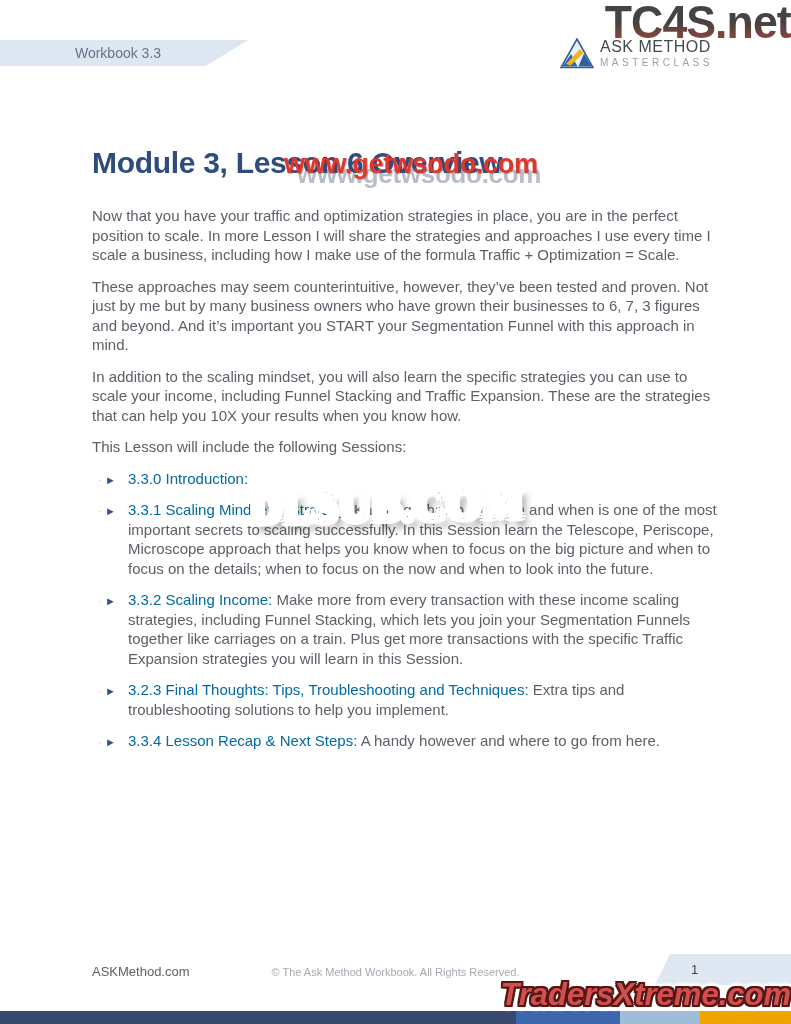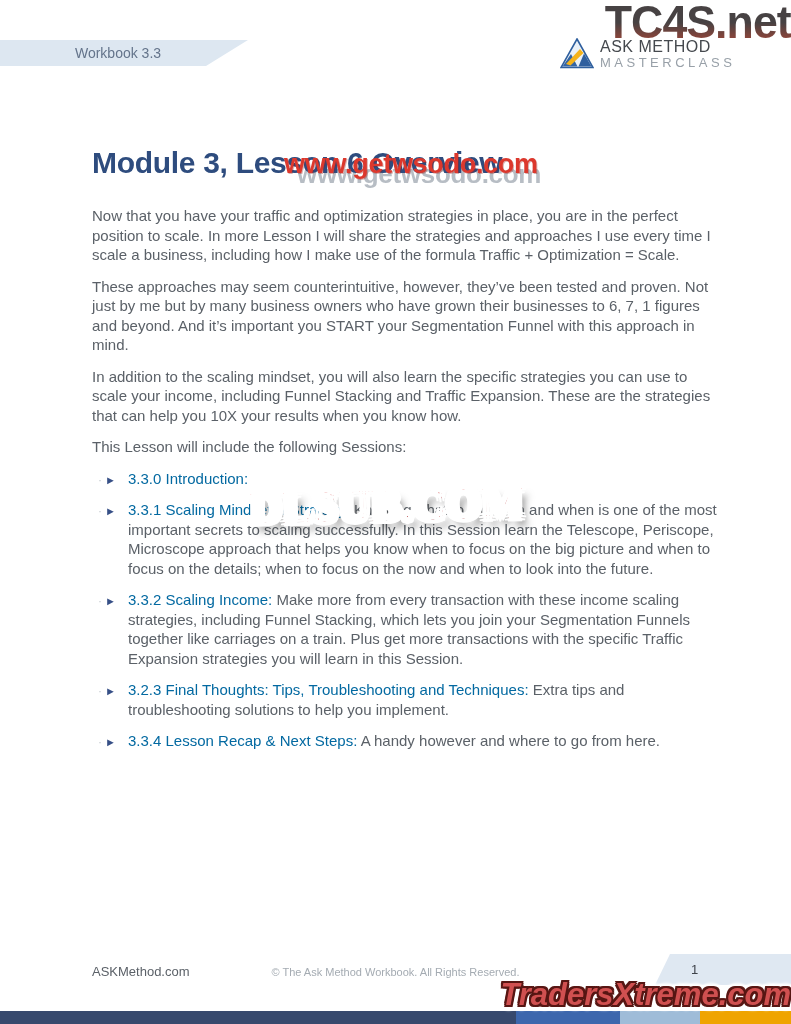--- a/index.html
+++ b/index.html
@@ -13,21 +13,21 @@
   .workbook-banner {
     position:absolute; top:40px; left:0; width:248px; height:26px;
     background:#dde7f1; clip-path:polygon(0 0,248px 0,206px 100%,0 100%);
     color:#64748b; font-size:14px; line-height:26px; text-align:center;
     padding-right:46px;
     padding-left:34px;
   }
   .logo { position:absolute; top:38px; left:560px; display:flex; align-items:flex-start; }
   .logo-text { padding-left:6px; }
   .logo-name { font-size:16px; color:#45494e; letter-spacing:.5px; line-height:17px; }
-  .logo-sub  { font-size:13px; color:#98a0a8; letter-spacing:3.5px; line-height:12px; margin-top:2px; }
+  .logo-sub  { font-size:10px; color:#98a0a8; letter-spacing:3.5px; line-height:12px; margin-top:2px; }
 
   .wm-tc4s {
     position:absolute; top:-6px; right:0; z-index:7;
     font-size:47px; font-weight:bold; letter-spacing:-1px; white-space:nowrap;
     transform:scaleX(.95); transform-origin:100% 0;
     background:linear-gradient(180deg,#474243 0%,#474243 52%,#8e453a 82%,#a85843 100%);
     -webkit-background-clip:text; background-clip:text; color:transparent;
   }
 
   
@@ -120,21 +120,21 @@
 
 <div class="main">
   <h1 class="page-title">
     <span class="wm-title-shadow">www.getwsodo.com</span>
     <span class="title-text">Module 3, Lesson 6 Overview</span>
     <span class="wm-title-red">www.getwsodo.com</span>
   </h1>
 
 
   <p>Now that you have your traffic and optimization strategies in place, you are in the perfect position to scale. In more Lesson I will share the strategies and approaches I use every time I scale a business, including how I make use of the formula Traffic + Optimization = Scale.</p>
-  <p>These approaches may seem counterintuitive, however, they’ve been tested and proven. Not just by me but by many business owners who have grown their businesses to 6, 7, 1 figures and beyond. And it’s important you START your Segmentation Funnel with this approach in mind.</p>
+  <p>These approaches may seem counterintuitive, however, they’ve been tested and proven. Not just by me but by many business owners who have grown their businesses to 6, 7, 3 figures and beyond. And it’s important you START your Segmentation Funnel with this approach in mind.</p>
   <p>In addition to the scaling mindset, you will also learn the specific strategies you can use to scale your income, including Funnel Stacking and Traffic Expansion. These are the strategies that can help you 10X your results when you know how.</p>
   <p>This Lesson will include the following Sessions:</p>
 
   <ul class="sessions">
     <li>
       <span class="marker"><span class="dot">·</span><span class="arrow">►</span></span>
       <b class="session-label">3.3.0 Introduction:</b>
       <span></span>
     </li>
     <li>

